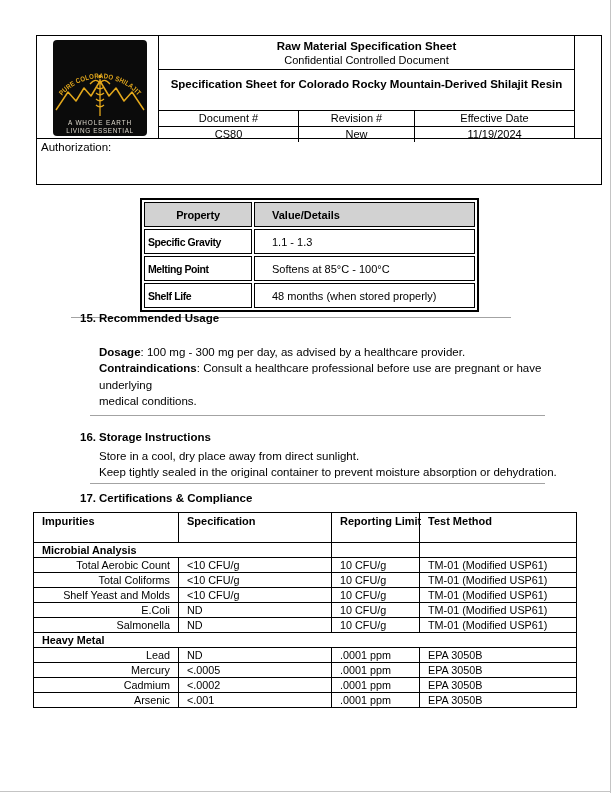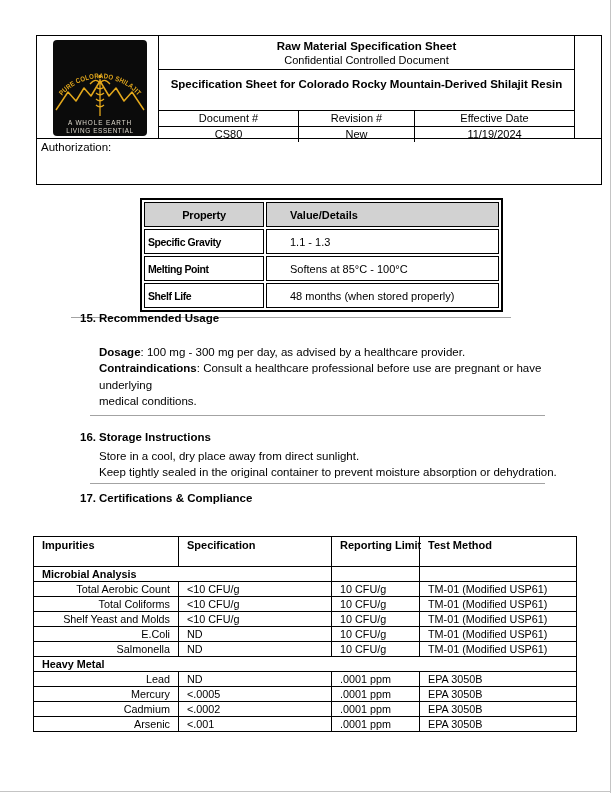--- a/index.html
+++ b/index.html
@@ -25,36 +25,36 @@
   .mc2{width:116px;border-left:1px solid #000;}
   .mc3{width:160px;border-left:1px solid #000;}
   .auth-sep{position:absolute;left:0;right:0;top:102px;border-top:1px solid #000;}
   .auth-label{position:absolute;left:4px;top:105px;font-size:11.5px;}
 
   
   .logo-svg{display:block;}
 
   
   .prop-table{position:absolute;left:140px;top:198px;border:2px solid #000;border-collapse:separate;border-spacing:2px;background:#fff;}
-  .prop-table td,.prop-table th{border:1.5px solid #000;padding:2px 23px;height:19px;font-size:11px;vertical-align:middle;box-sizing:content-box;}
+  .prop-table td,.prop-table th{border:1.5px solid #000;padding:2px 17px;height:19px;font-size:11px;vertical-align:middle;box-sizing:content-box;}
   .prop-table th{background:#d2d2d2;font-weight:bold;}
   .ph1{width:72px;text-align:center;letter-spacing:-0.2px;}
   .ph2{width:185px;text-align:left;}
   .pl{font-weight:bold;white-space:nowrap;letter-spacing:-0.4px;padding:2px 2px 2px 3px !important;font-size:10.5px !important;}
   .pv{font-size:11px;}
 
   
   .rule{position:absolute;height:1px;background:#a3a3a3;}
   .sec-head{position:absolute;left:80px;font-weight:bold;font-size:11.5px;white-space:nowrap;}
   .sec-head .num{display:inline-block;width:19px;}
   .sec-body{position:absolute;left:99px;font-size:11.5px;line-height:16.4px;width:474px;}
   .sec-body b{font-weight:bold;}
 
   
-  .imp-table{position:absolute;left:33px;top:536px;width:543px;border-collapse:collapse;table-layout:fixed;}
+  .imp-table{position:absolute;left:33px;top:512px;width:543px;border-collapse:collapse;table-layout:fixed;}
   .imp-table th,.imp-table td{border:1px solid #000;box-sizing:border-box;}
   .imp-table th{font-size:11px;font-weight:bold;text-align:left;vertical-align:top;padding:2px 8px;height:30px;white-space:nowrap;}
   .imp-table td{font-size:10.8px;height:15px;line-height:14px;padding:0 8px;white-space:nowrap;}
   .imp-table td.gname{font-weight:bold;}
   .imp-table td.c0{text-align:right;}
 </style>
 </head>
 <body>
 
 <div class="page">

